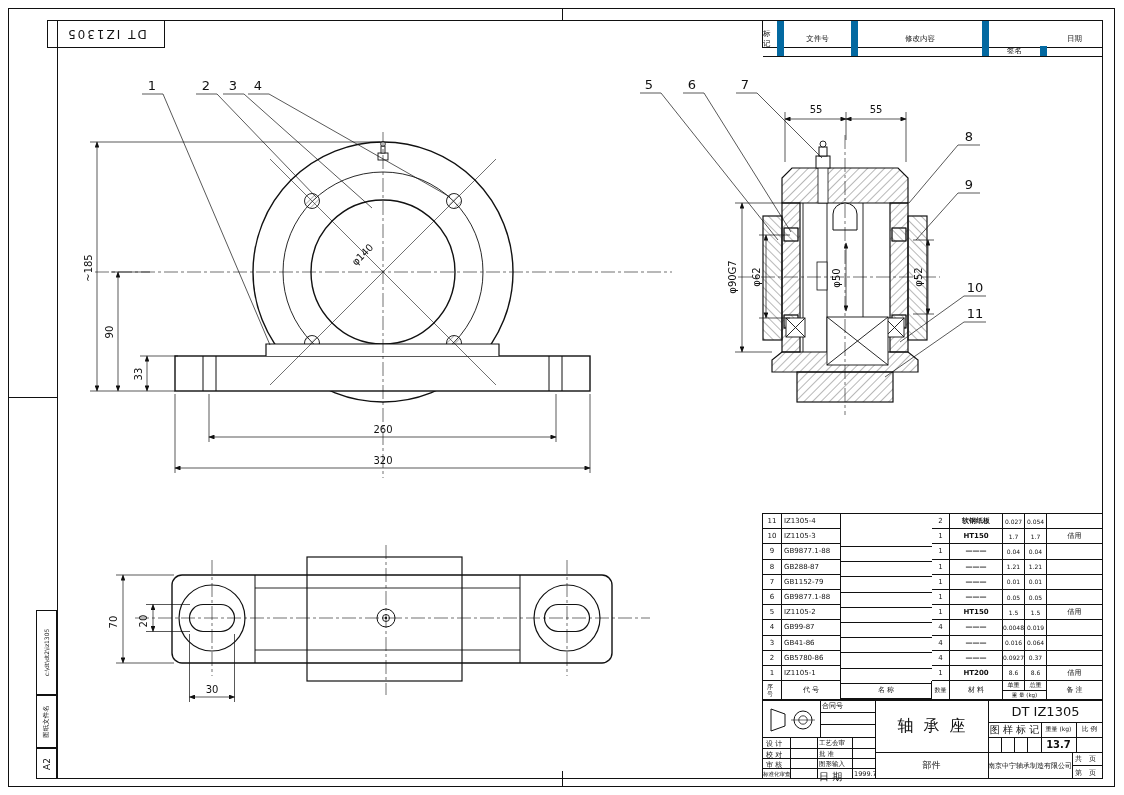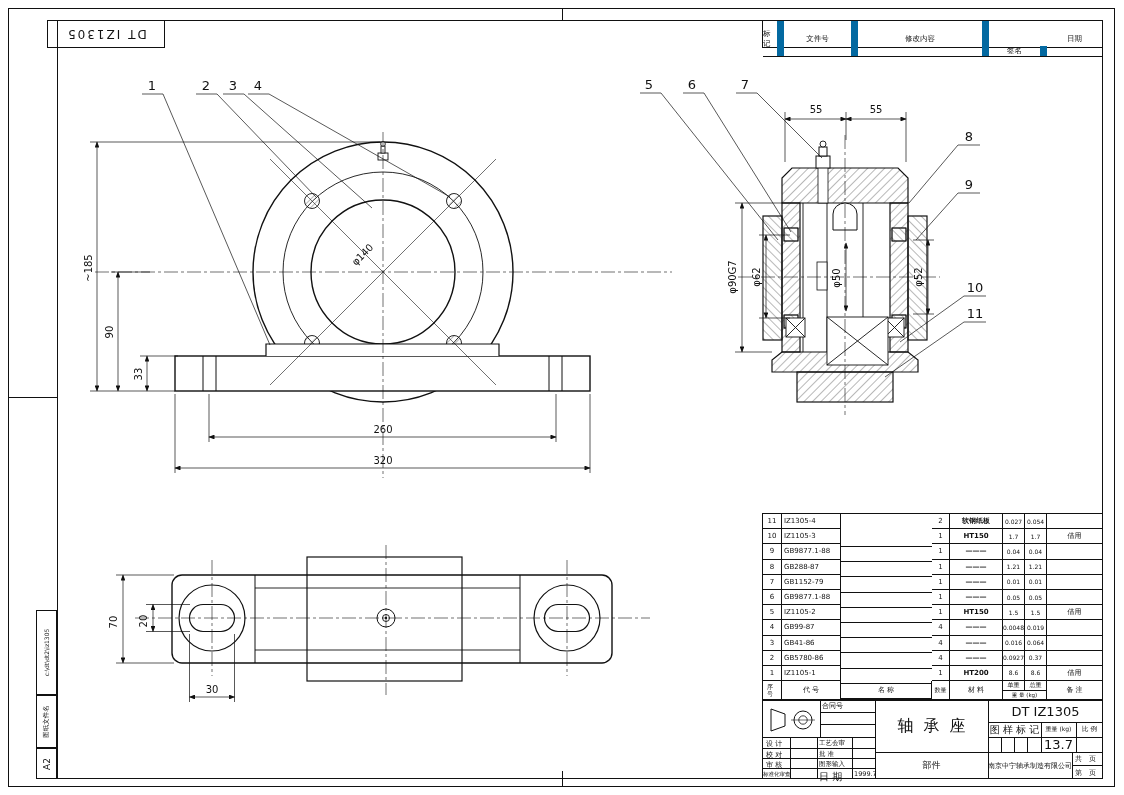--- a/index.html
+++ b/index.html
@@ -491,18 +491,18 @@
   <div class="txt" style="left:819px;top:750px;font-size:6.5px;">批 准</div>
   <div class="txt" style="left:819px;top:760px;font-size:6.5px;">图形输入</div>
   <div class="txt" style="left:819px;top:770px;font-size:10px;">日 期</div>
   <div class="txt" style="left:854px;top:770px;font-size:6.5px;">1999.7</div>
   <div class="txt ctr" style="left:875px;top:700px;width:113px;height:52px;font-size:16px;letter-spacing:10px;padding-left:10px;box-sizing:border-box;">轴承座</div>
   <div class="txt ctr" style="left:875px;top:752px;width:113px;height:27px;font-size:9px;">部件</div>
   <div class="txt ctr" style="left:988px;top:700px;width:115px;height:22px;font-size:13px;">DT IZ1305</div>
   <div class="txt ctr" style="left:988px;top:722px;width:53px;height:15px;font-size:10px;">图 样 标 记</div>
   <div class="txt ctr" style="left:1041px;top:722px;width:35px;height:15px;font-size:6px;">重量 (kg)</div>
   <div class="txt ctr" style="left:1076px;top:722px;width:27px;height:15px;font-size:6.5px;">比 例</div>
-  <div class="txt ctr" style="left:1041px;top:737px;width:35px;height:15px;font-size:13px;">13.7</div>
+  <div class="txt ctr" style="left:1041px;top:737px;width:35px;height:15px;font-size:10px;font-weight:bold;">13.7</div>
   <div class="txt ctr" style="left:988px;top:752px;width:84px;height:27px;font-size:7px;">南京中宁轴承制造有限公司</div>
   <div class="txt" style="left:1072px;top:752px;width:31px;height:13px;font-size:7px;display:flex;align-items:center;justify-content:space-between;padding:0 3px;box-sizing:border-box;">共　页</div>
   <div class="txt" style="left:1072px;top:766px;width:39px;height:13px;font-size:7px;display:flex;align-items:center;justify-content:space-between;padding:0 3px;box-sizing:border-box;">第　页</div>
 
 </div>
 
 </body></html>

